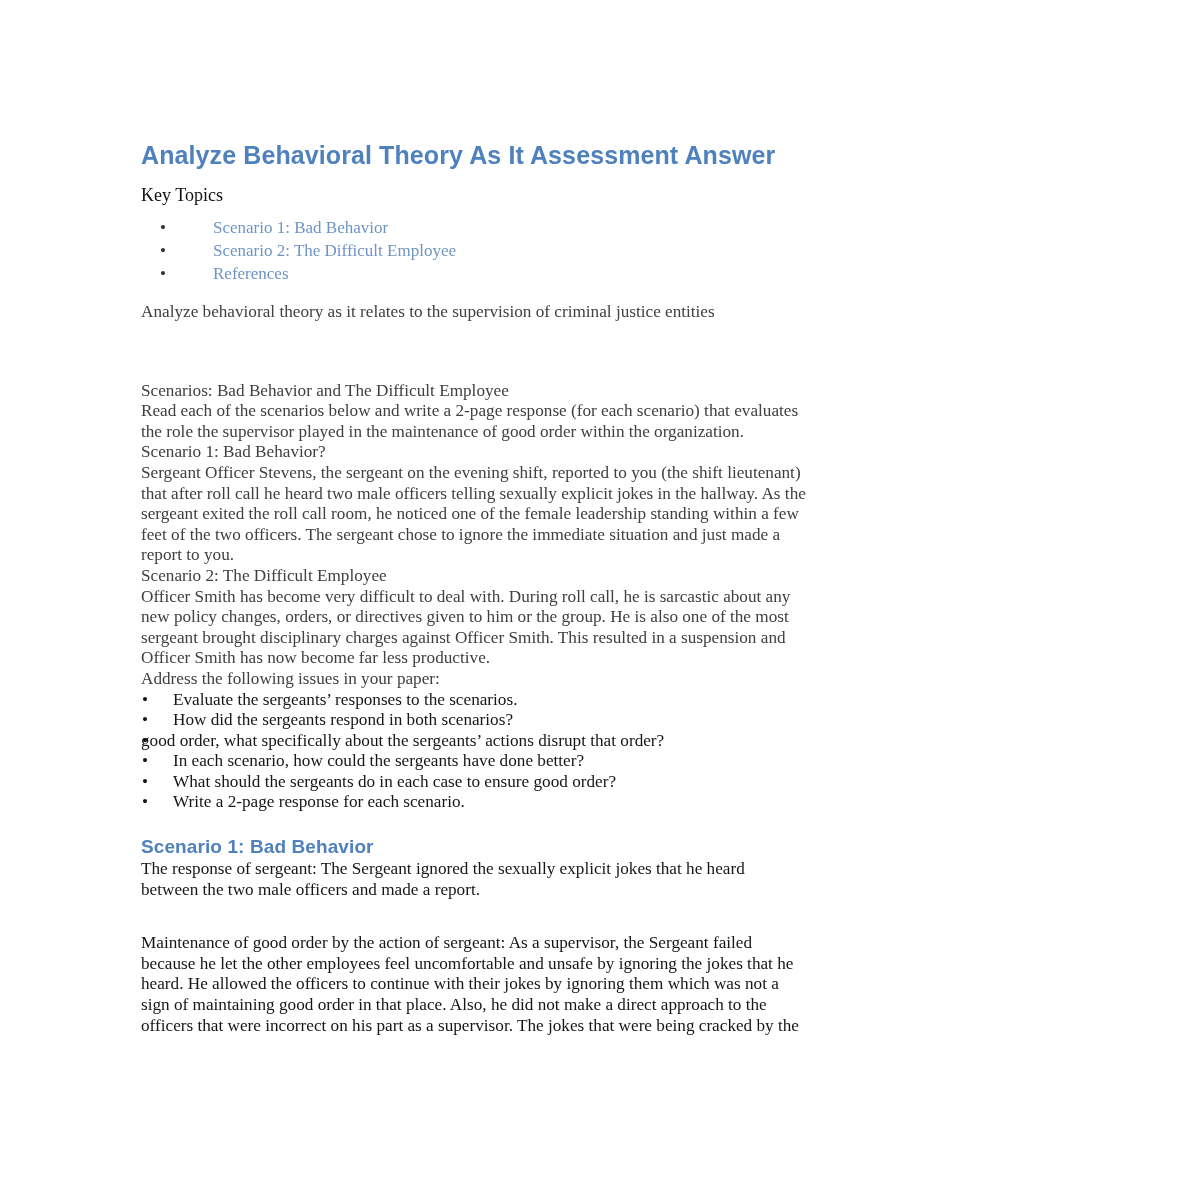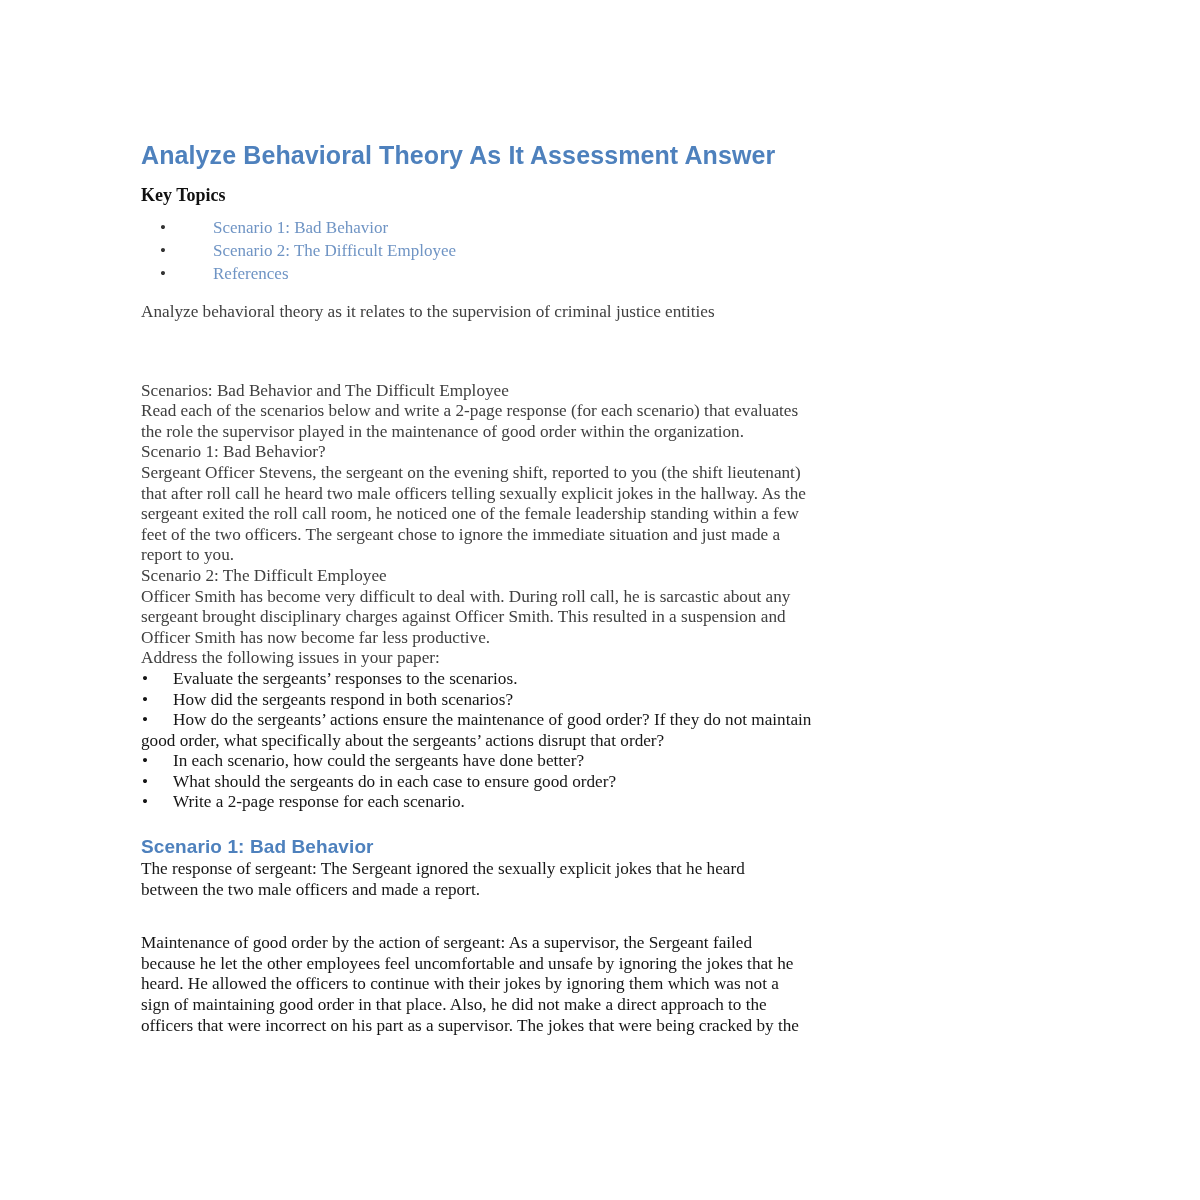--- a/index.html
+++ b/index.html
@@ -40,21 +40,21 @@
     font-weight: bold;
     font-size: 19px;
     line-height: 24px;
     color: #4e81bd;
     letter-spacing: 0.1px;
     margin: 22px 0 0 0;
   }
 
   .key-topics {
     font-family: "Liberation Serif", "DejaVu Serif", serif;
-    font-weight: bold;
+    font-weight: normal;
     font-size: 18px;
     line-height: 22px;
     color: #111111;
     margin: 0 0 10px 0;
   }
 
   
   .toc-list {
     list-style: none;
     margin: 0 0 0 0;
@@ -170,37 +170,37 @@
     <span class="ln">Read each of the scenarios below and write a 2-page response (for each scenario) that evaluates</span>
     <span class="ln">the role the supervisor played in the maintenance of good order within the organization.</span>
     <span class="ln">Scenario 1: Bad Behavior?</span>
     <span class="ln">Sergeant Officer Stevens, the sergeant on the evening shift, reported to you (the shift lieutenant)</span>
     <span class="ln">that after roll call he heard two male officers telling sexually explicit jokes in the hallway. As the</span>
     <span class="ln">sergeant exited the roll call room, he noticed one of the female leadership standing within a few</span>
     <span class="ln">feet of the two officers. The sergeant chose to ignore the immediate situation and just made a</span>
     <span class="ln">report to you.</span>
     <span class="ln">Scenario 2: The Difficult Employee</span>
     <span class="ln">Officer Smith has become very difficult to deal with. During roll call, he is sarcastic about any</span>
+    <span class="ln">new policy changes, orders, or directives given to him or the group. He is also one of the most</span>
     <span class="ln">sergeant brought disciplinary charges against Officer Smith. This resulted in a suspension and</span>
     <span class="ln">Officer Smith has now become far less productive.</span>
     <span class="ln">Address the following issues in your paper:</span>
   </div>
 
   <ul class="issue-list">
     <li class="issue-item">
       <span class="bullet">•</span>
       <span>Evaluate the sergeants’ responses to the scenarios.</span>
     </li>
     <li class="issue-item">
       <span class="bullet">•</span>
       <span>How did the sergeants respond in both scenarios?</span>
     </li>
     <li class="issue-item">
       <span class="bullet">•</span>
-      <span>How do the sergeants’ actions ensure the maintenance of good order? If they do not maintain</span>
       <span class="wrap-line">good order, what specifically about the sergeants’ actions disrupt that order?</span>
     </li>
     <li class="issue-item">
       <span class="bullet">•</span>
       <span>In each scenario, how could the sergeants have done better?</span>
     </li>
     <li class="issue-item">
       <span class="bullet">•</span>
       <span>What should the sergeants do in each case to ensure good order?</span>
     </li>

